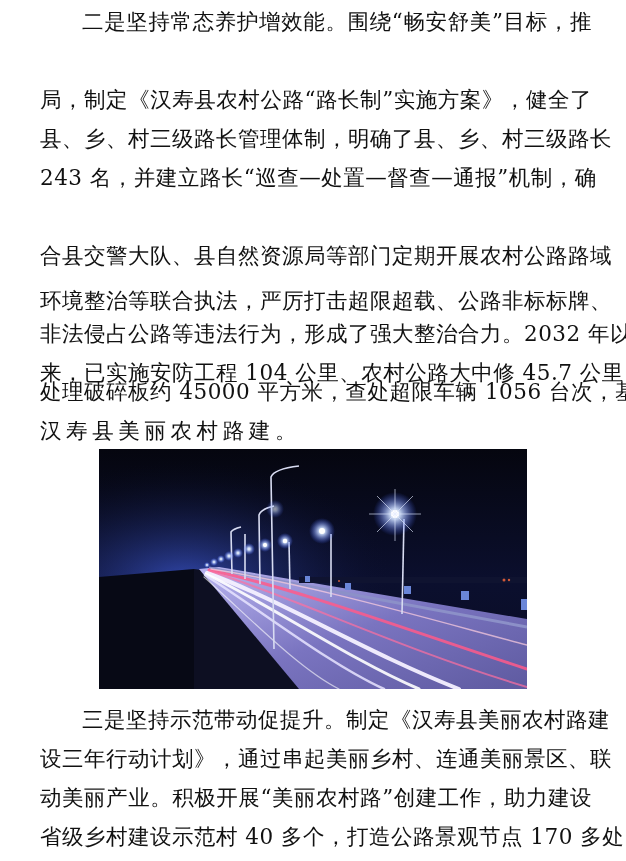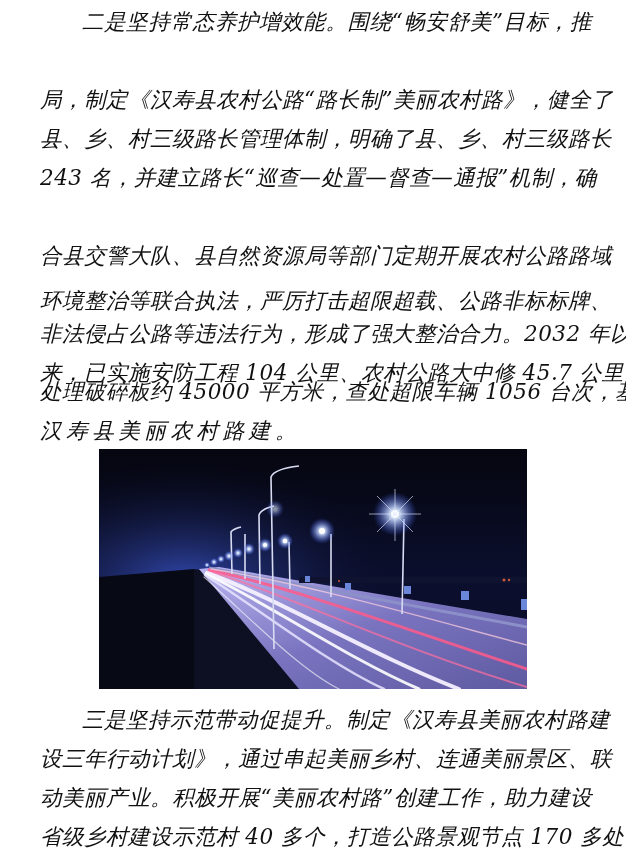--- a/index.html
+++ b/index.html
@@ -11,40 +11,39 @@
     width: 552px;
     height: 28px;
     font-family: "DejaVu Serif", "Liberation Serif", serif;
     font-size: 21.5px;
     line-height: 28px;
     color: #111;
     white-space: nowrap;
     text-align: justify;
     text-align-last: justify;
     letter-spacing: 0.5px;
-    font-style: italic;
   }
   .line.indent { left: 82px; width: 510px; }
   .line.last { text-align-last: left; letter-spacing: 4.6px; }
   .photo {
     position: absolute;
     left: 99px; top: 449px;
     width: 428px; height: 240px;
     overflow: hidden;
     background: #070a1a;
   }
   .photo svg { display: block; }
 </style>
 </head>
 <body>
 
 <div class="page">
 
   <div class="line indent" style="top:8px">二是坚持常态养护增效能。围绕“畅安舒美”目标，推</div>
-  <div class="line" style="top:86px">局，制定《汉寿县农村公路“路长制”美丽农村路》，健全了</div>
+  <div class="line" style="top:86px">局，制定《汉寿县农村公路“路长制”实施方案》，健全了</div>
   <div class="line" style="top:125px">县、乡、村三级路长管理体制，明确了县、乡、村三级路长</div>
   <div class="line" style="top:164px">243 名，并建立路长“巡查—处置—督查—通报”机制，确</div>
   <div class="line" style="top:242px">合县交警大队、县自然资源局等部门定期开展农村公路路域</div>
   <div class="line" style="top:287px">环境整治等联合执法，严厉打击超限超载、公路非标标牌、</div>
   <div class="line" style="top:320px">非法侵占公路等违法行为，形成了强大整治合力。2032 年以</div>
   <div class="line" style="top:359px">来，已实施安防工程 104 公里、农村公路大中修 45.7 公里，</div>
 
   <div class="line" style="top:378px">处理破碎板约 45000 平方米，查处超限车辆 1056 台次，基</div>
   <div class="line last" style="top:417px">汉寿县美丽农村路建。</div>
 

